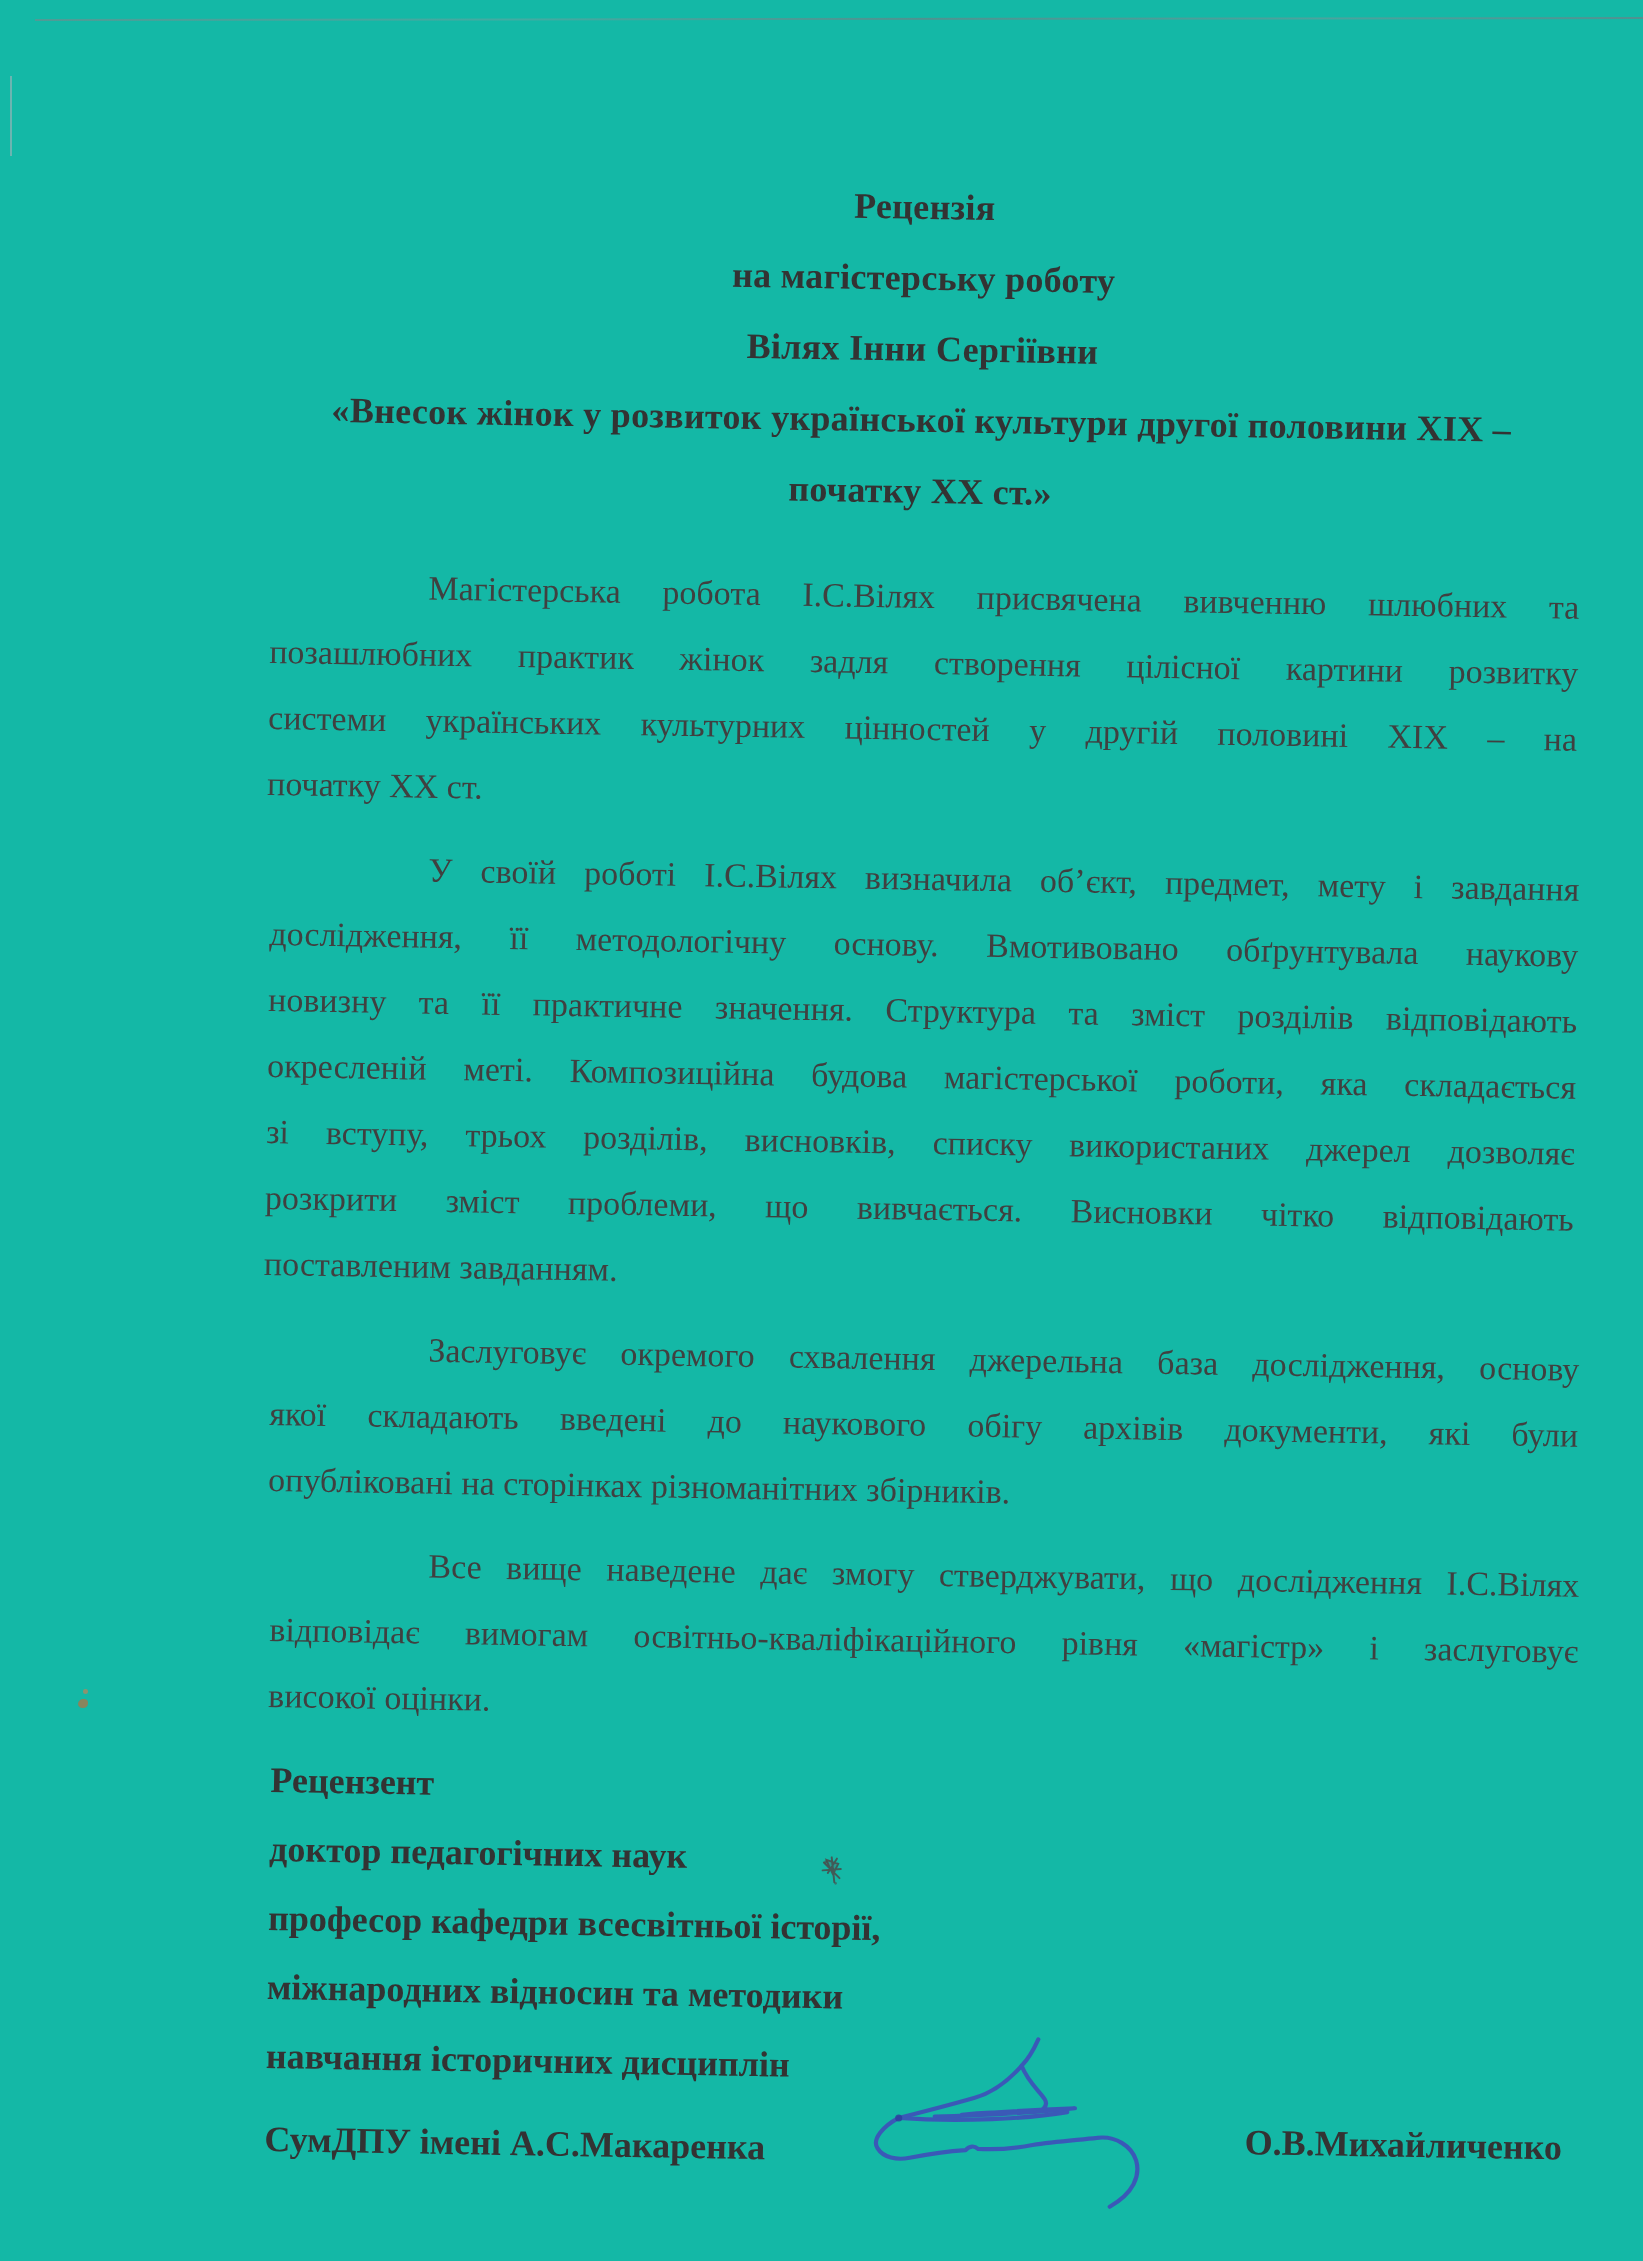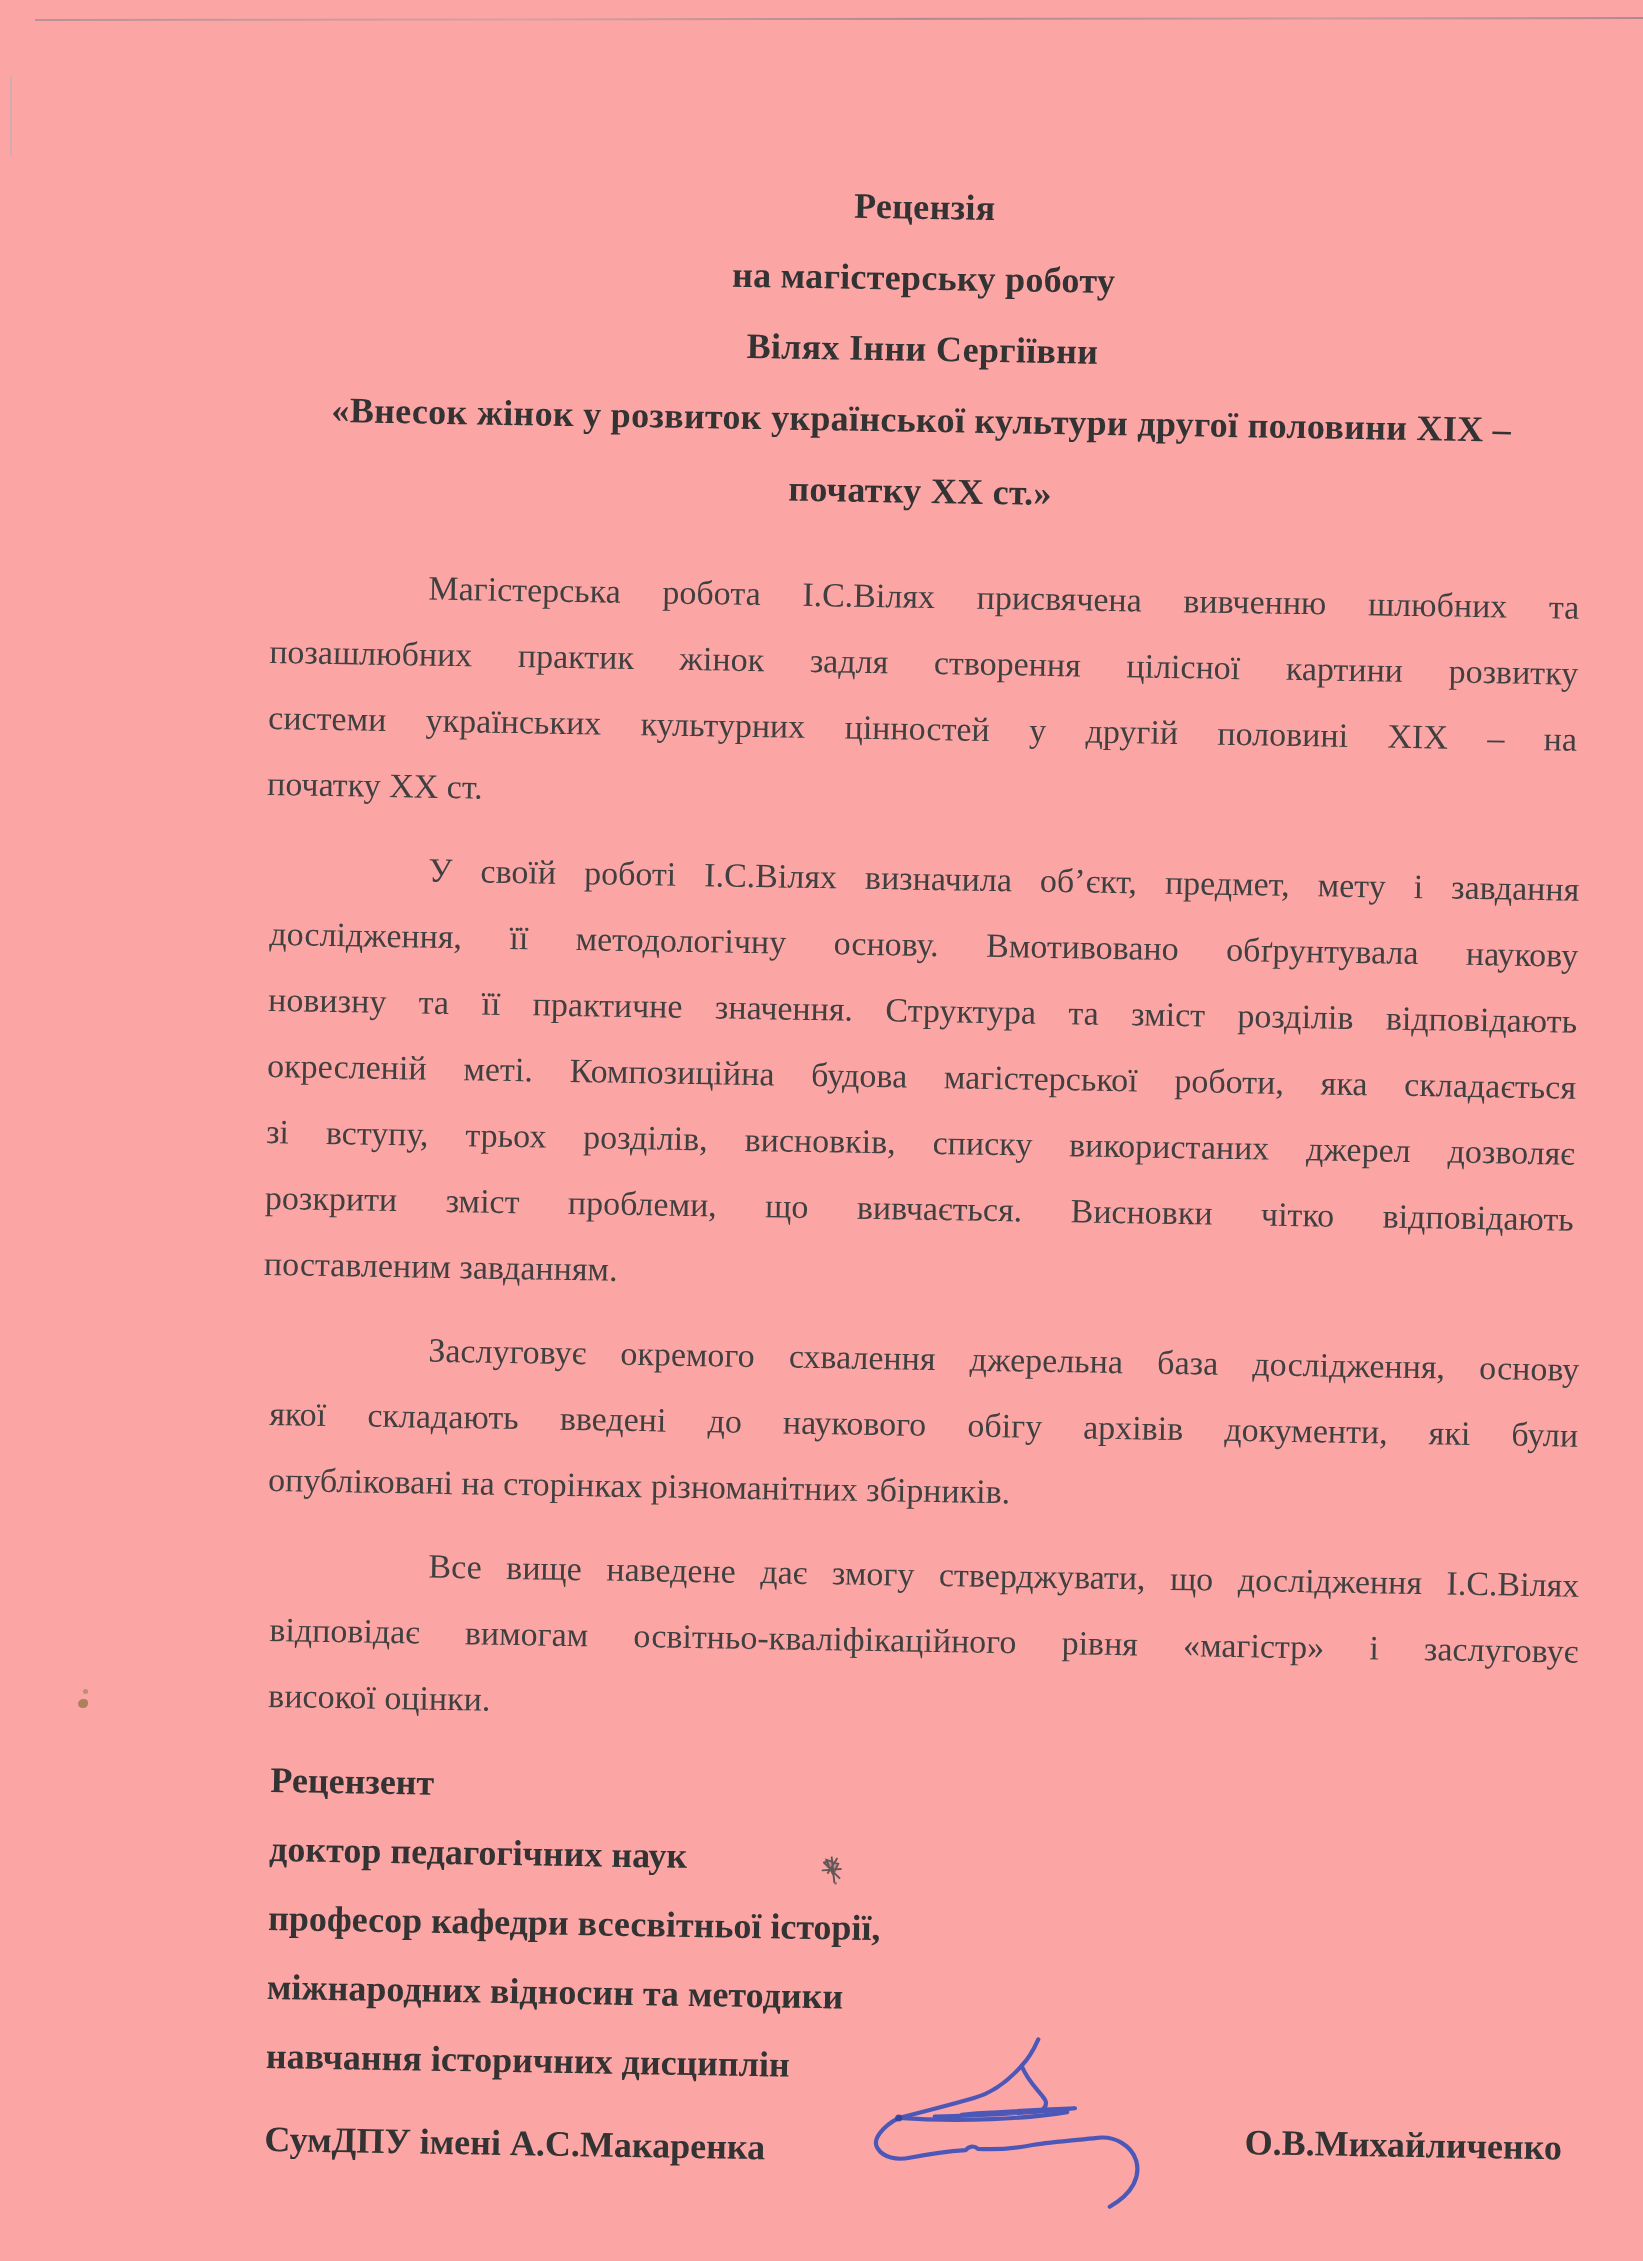--- a/index.html
+++ b/index.html
@@ -1,19 +1,19 @@
 <!DOCTYPE html>
 <html style="font-size:10.3px"><head>
 <meta charset="utf-8">
 <style>
   html,body{margin:0;padding:0;background:#e8e8e8;}
   .page{
     position:relative;
     width:1644px;height:2261px;
-    background:#fca5a5;
+    background:#14b8a6;
     overflow:hidden;
     font-family:"Liberation Serif","DejaVu Serif",serif;
   }
   
   .scan-line-top{
     position:absolute;left:35px;top:18.7px;width:1608px;height:1.9px;
     background:linear-gradient(90deg, rgba(130,130,135,.55) 0%, rgba(150,150,155,.35) 30%, rgba(120,120,128,.6) 55%, rgba(140,140,148,.45) 80%, rgba(120,120,130,.6) 100%);
     transform:rotate(-0.07deg);transform-origin:0 0;
   }
   .scan-line-left{

